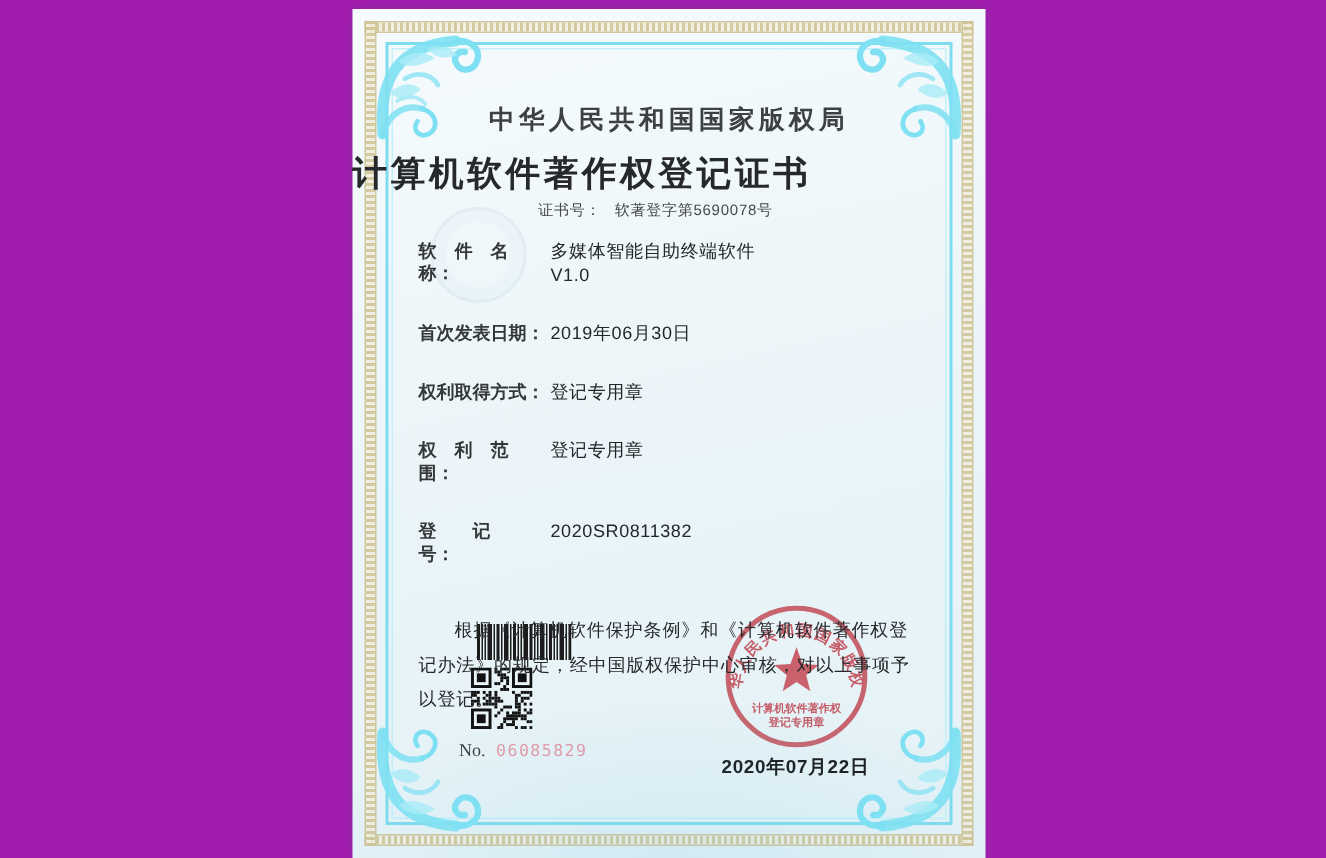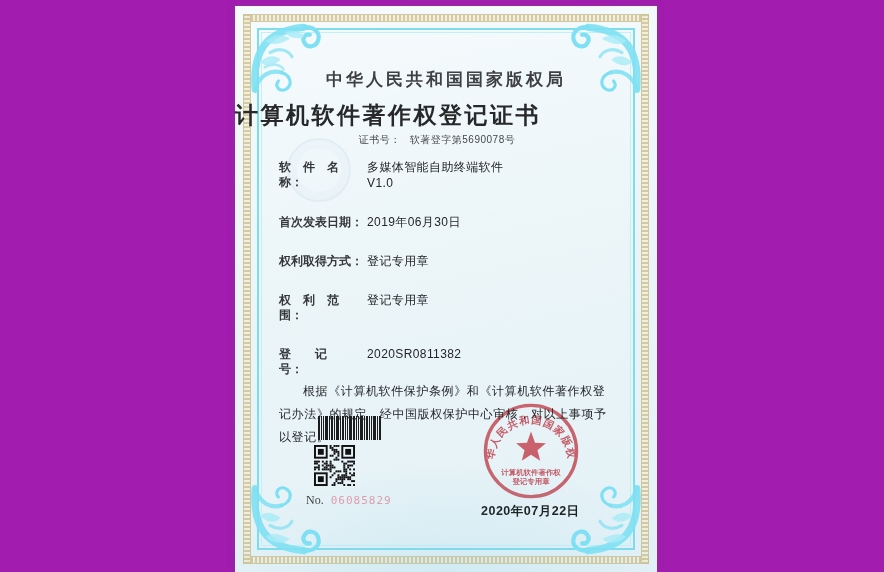--- a/index.html
+++ b/index.html
@@ -50,22 +50,22 @@
     font-size:10px; color:#45484c; letter-spacing:.5px; }
   .certline .lbl { margin-right:9px; }
   .rows { margin-top:13px; }
   .row { display:flex; padding-left:44px; font-size:12px; line-height:15px; }
   .row .lab { width:88px; flex:0 0 88px; font-weight:700; color:#35383b; }
   .row .val { color:#23262a; font-weight:500; letter-spacing:.4px; }
   .row .val .l2 { margin-top:1px; }
   .row.r2 { margin-top:25px; }
   .row.r3 { margin-top:46px; }
   .row.r4, .row.r5, .row.r6, .row.r7 { margin-top:24px; }
-  .statement { margin-top:4px; padding:0 46px 0 44px; font-size:12px; line-height:23px;
-    text-indent:2em; color:#26282b; letter-spacing:.6px;font-family:Liberation Mono, monospace; }
+  .statement { margin-top:32px; padding:0 46px 0 44px; font-size:12px; line-height:23px;
+    text-indent:2em; color:#26282b; letter-spacing:.6px; }
   
   .barcode { position:absolute; left:83px; top:410px; width:63px; height:24px; }
   .qrcode  { position:absolute; left:79px; top:439px; width:41px; height:41px; }
   .serial  { position:absolute; left:71px; top:487px; font-size:12px; color:#3a3d40;
     font-family:"Liberation Serif", serif; }
   .serial .num { margin-left:7px; color:#e49aa8; font-family:"DejaVu Sans Mono", monospace;
     font-size:11px; letter-spacing:1px; }
   .seal { position:absolute; left:247px; top:396px; width:98px; height:98px;
     mix-blend-mode:multiply; opacity:.93; }
   .issue-date { position:absolute; left:246px; top:497px; font-size:12.5px; font-weight:700;

